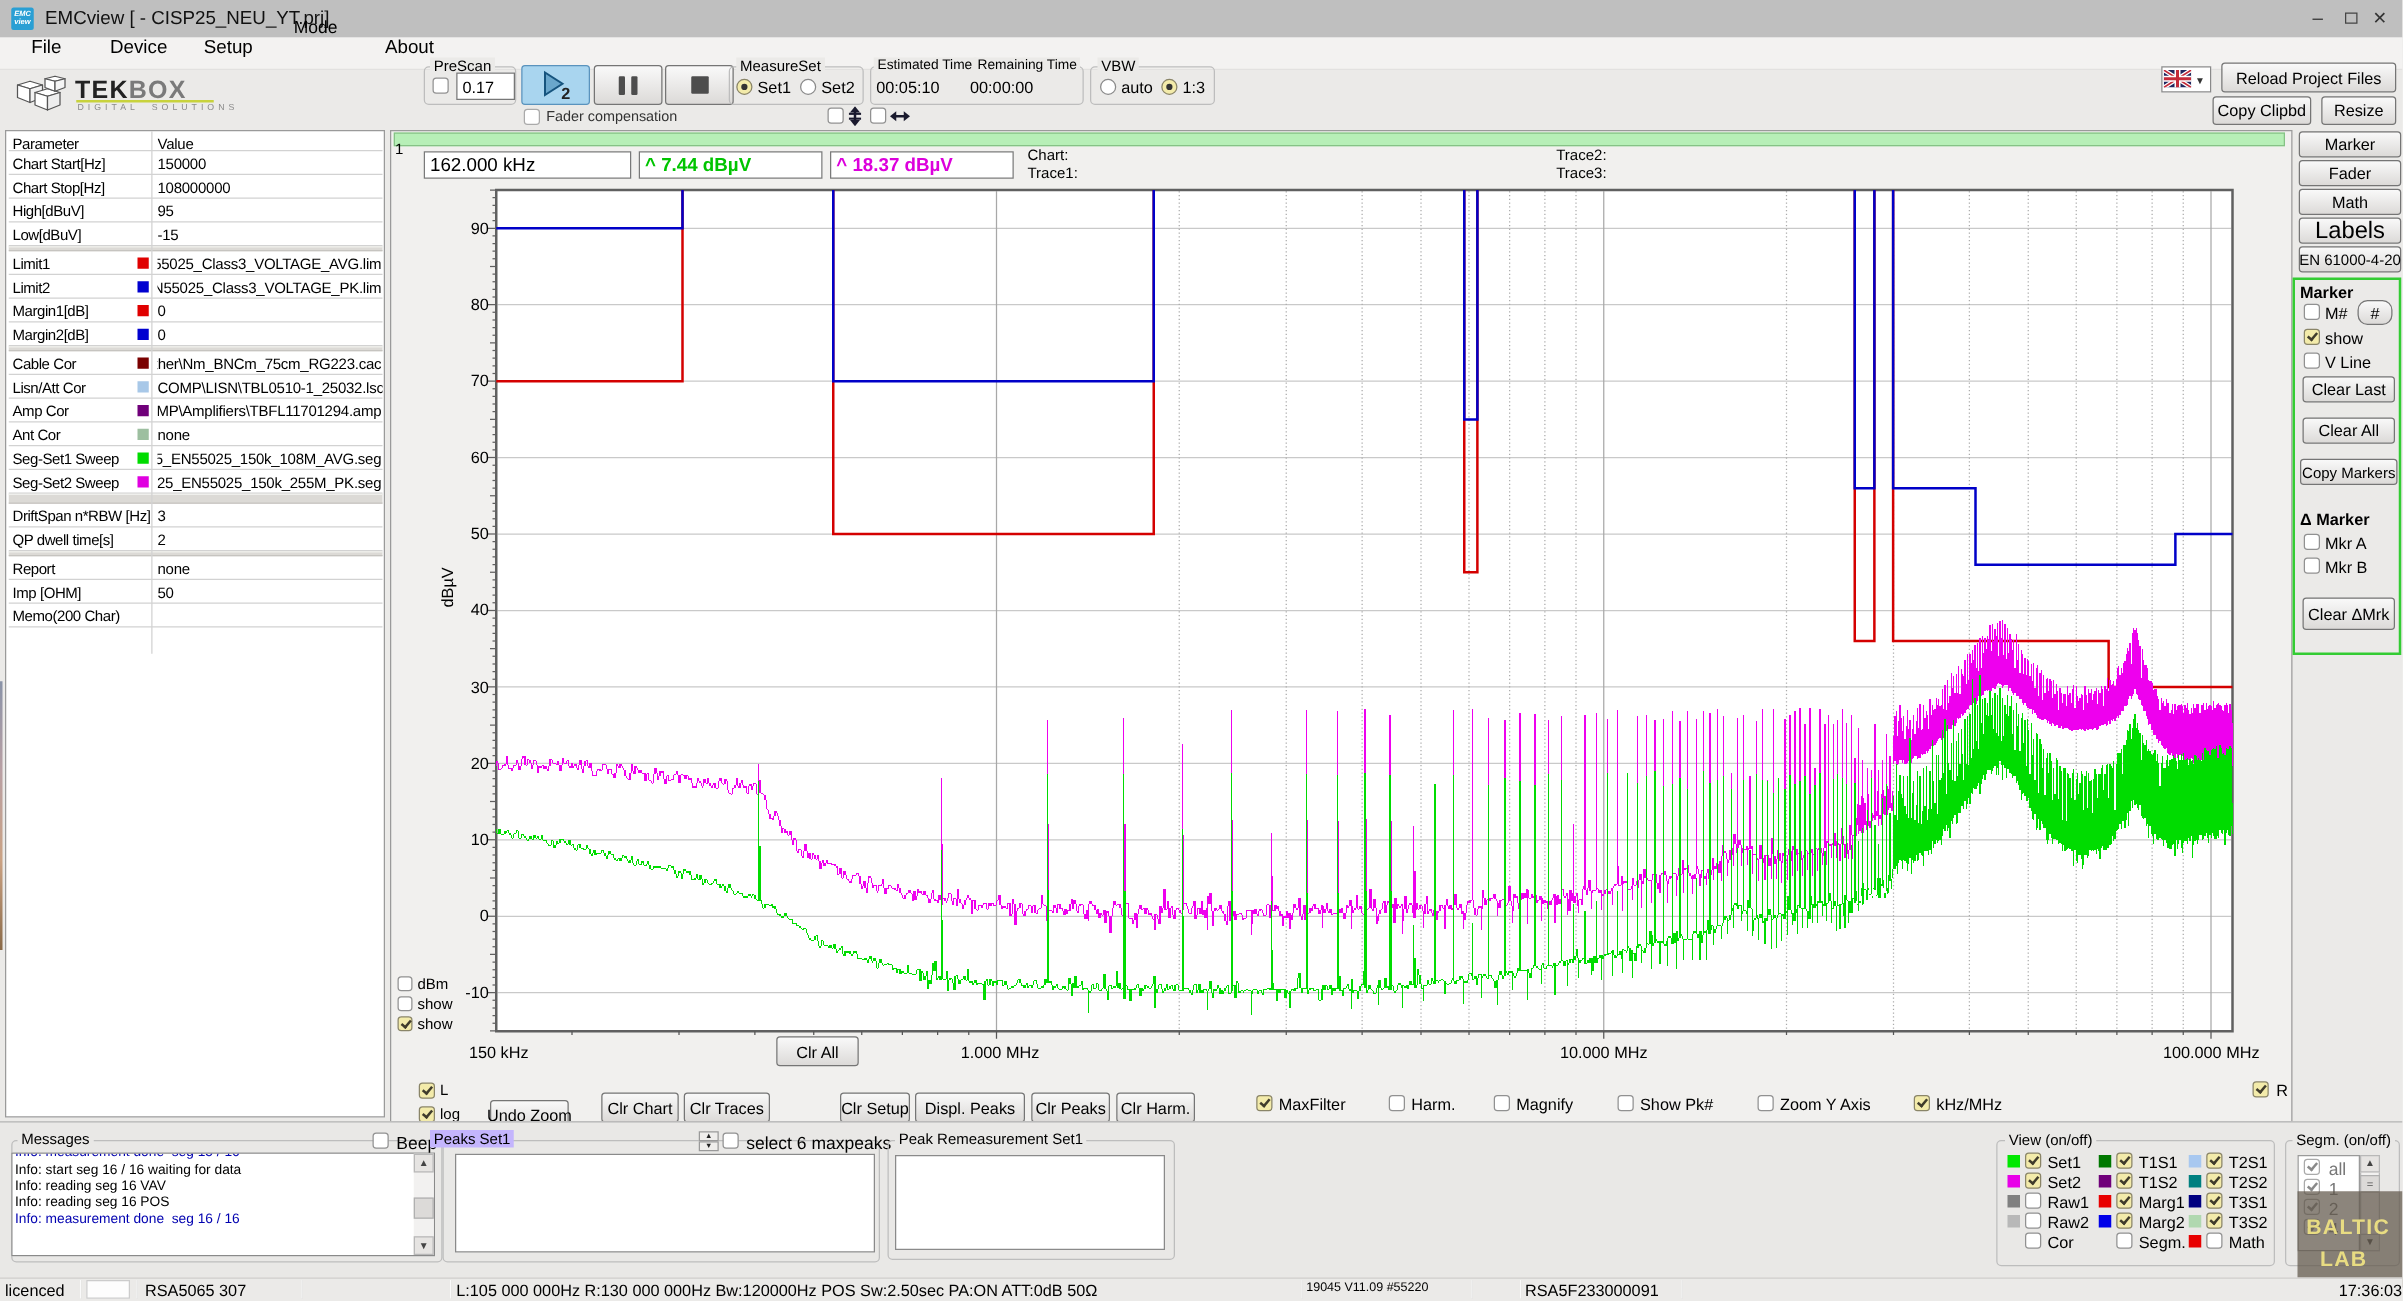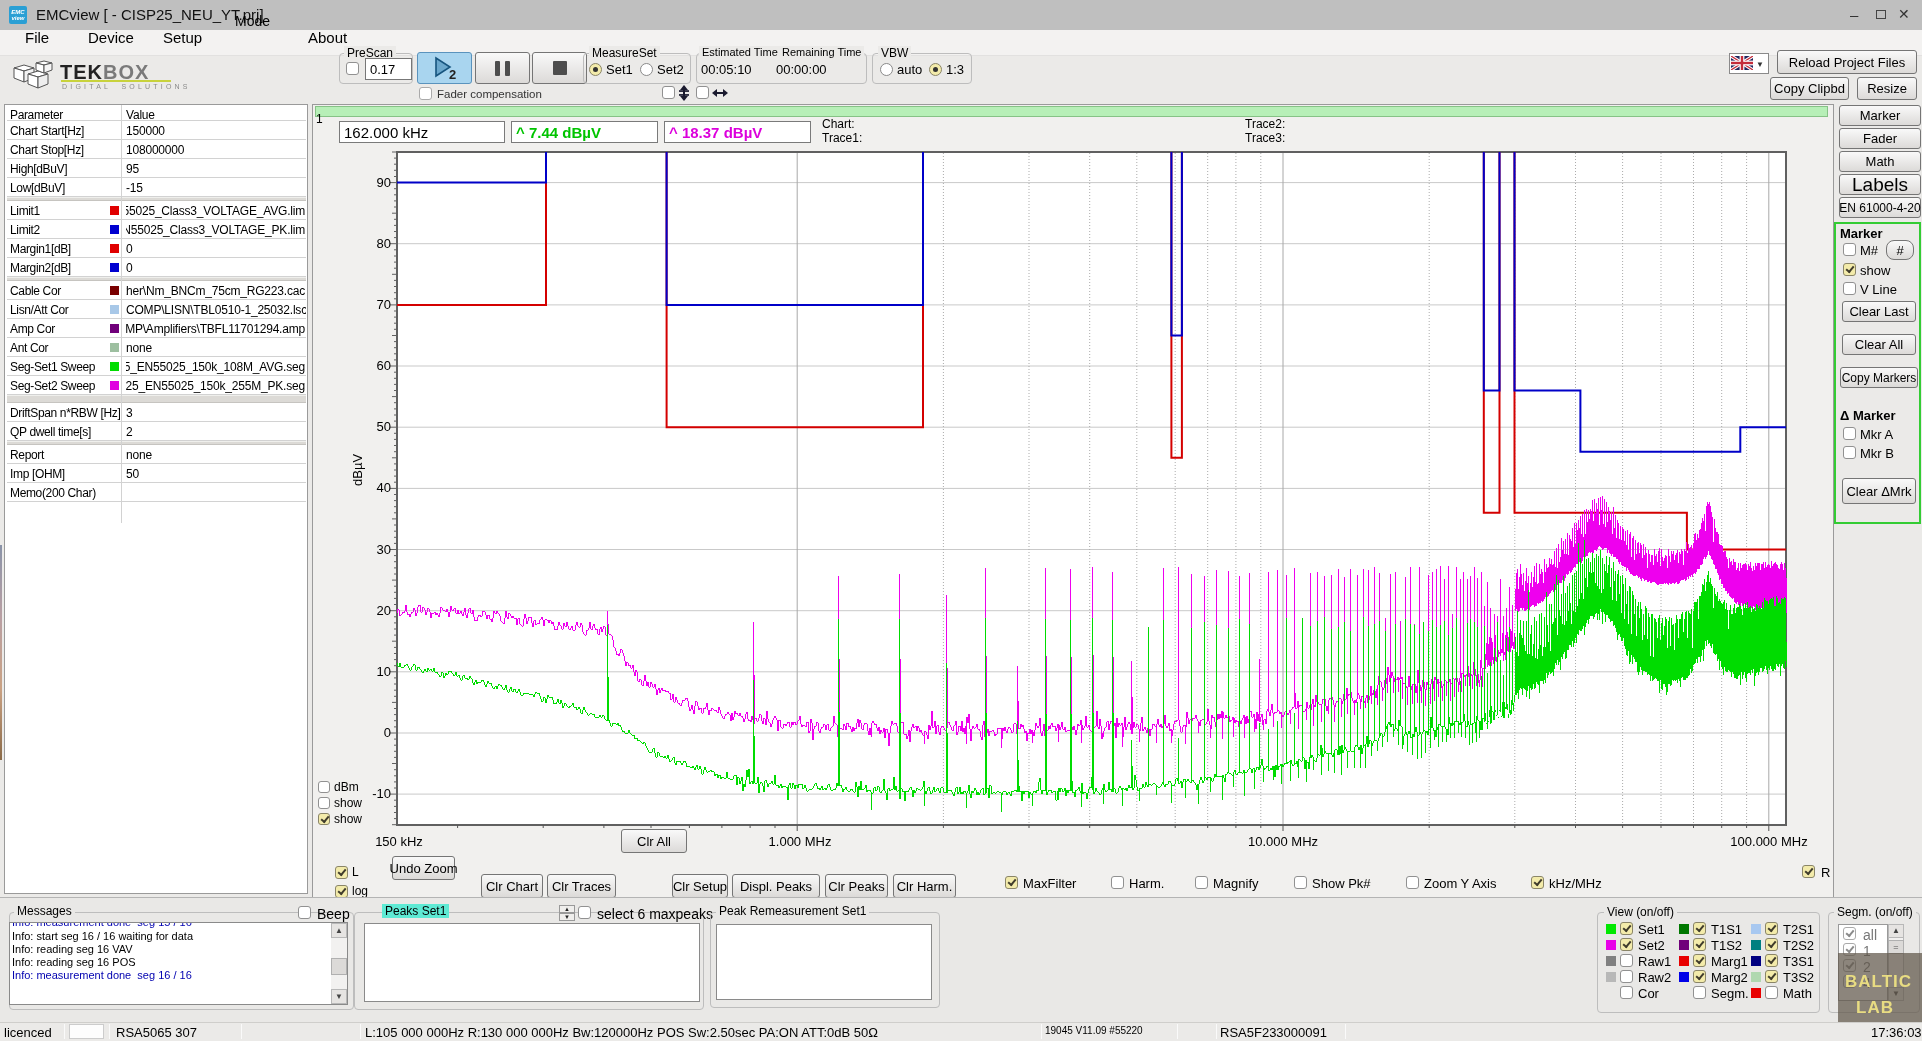--- a/index.html
+++ b/index.html
@@ -442,21 +442,21 @@
 <div class="cb" style="left:318px;top:781px;width:12px;height:12px"></div>
 <div class="lb" style="left:334px;top:780px;font-size:12px">dBm</div>
 <div class="cb" style="left:318px;top:797px;width:12px;height:12px"></div>
 <div class="lb" style="left:334px;top:796px;font-size:12px">show</div>
 <div class="cb on" style="left:318px;top:813px;width:12px;height:12px"></div>
 <div class="lb" style="left:334px;top:812px;font-size:12px">show</div>
 <div class="cb on" style="left:335px;top:866px"></div>
 <div class="lb" style="left:352px;top:865px;font-size:12px">L</div>
 <div class="cb on" style="left:335px;top:885px"></div>
 <div class="lb" style="left:352px;top:884px;font-size:12px">log</div>
-<div class="btn" style="left:392px;top:856px;width:63px;height:24px">Undo Zoom</div>
+<div class="btn" style="left:392px;top:880px;width:63px;height:24px">Undo Zoom</div>
 <div class="btn" style="left:481px;top:874px;width:62px;height:24px">Clr Chart</div>
 <div class="btn" style="left:547px;top:874px;width:69px;height:24px">Clr Traces</div>
 <div class="btn" style="left:621px;top:829px;width:66px;height:24px">Clr All</div>
 <div class="btn" style="left:672px;top:874px;width:56px;height:24px">Clr Setup</div>
 <div class="btn" style="left:732px;top:874px;width:88px;height:24px">Displ. Peaks</div>
 <div class="btn" style="left:825px;top:874px;width:63px;height:24px">Clr Peaks</div>
 <div class="btn" style="left:893px;top:874px;width:63px;height:24px">Clr Harm.</div>
 <div class="cb on" style="left:1005px;top:876px"></div>
 <div class="lb" style="left:1023px;top:876px">MaxFilter</div>
 <div class="cb" style="left:1111px;top:876px"></div>
@@ -504,21 +504,21 @@
     <div class="msg" style="position:absolute;left:2px;top:33px">Info: reading seg 16 POS</div>
     <div class="msg" style="position:absolute;left:2px;top:46px;color:#0000b0">Info: measurement done&nbsp; seg 16 / 16</div>
   </div>
 <div class="ab" style="left:331px;top:923px;width:16px;height:81px;background:#f2f1f0"></div>
 <div class="ab" style="left:331px;top:923px;width:16px;height:15px;background:#e6e4e2;border:1px solid #b8b8b8;font-size:8px;text-align:center;line-height:13px;color:#444">▲</div>
 <div class="ab" style="left:331px;top:989px;width:16px;height:15px;background:#e6e4e2;border:1px solid #b8b8b8;font-size:8px;text-align:center;line-height:13px;color:#444">▼</div>
 <div class="ab" style="left:331px;top:958px;width:16px;height:17px;background:#dcdad8;border:1px solid #b0b0b0"></div>
 <div class="cb" style="left:298px;top:906px"></div>
 <div class="lb" style="left:317px;top:906px;font-size:14px">Beep</div>
 <div class="grp" style="left:354px;top:912px;width:350px;height:98px"></div>
-<div class="glb" style="left:382px;top:904px;background:#5eead4">Peaks Set1</div>
+<div class="glb" style="left:344px;top:904px;background:#c4b5fd">Peaks Set1</div>
 <div class="ab" style="left:559px;top:905px;width:16px;height:8px;background:#efeeec;border:1px solid #999;font-size:6px;line-height:6px;text-align:center;color:#222">▲</div>
 <div class="ab" style="left:559px;top:913px;width:16px;height:8px;background:#efeeec;border:1px solid #999;font-size:6px;line-height:6px;text-align:center;color:#222">▼</div>
 <div class="cb" style="left:578px;top:906px"></div>
 <div class="lb" style="left:597px;top:906px;font-size:14px">select 6 maxpeaks</div>
 <div class="ab" style="left:364px;top:923px;width:336px;height:79px;background:#fff;border:1px solid #8a8a8a"></div>
 <div class="grp" style="left:710px;top:912px;width:230px;height:96px"></div>
 <div class="glb" style="left:716px;top:904px;background:#e9e8e6">Peak Remeasurement Set1</div>
 <div class="ab" style="left:716px;top:924px;width:216px;height:76px;background:#fff;border:1px solid #8a8a8a"></div>
 <div class="grp" style="left:1597px;top:912px;width:223px;height:101px"></div>
 <div class="glb" style="left:1604px;top:905px;background:#e9e8e6">View (on/off)</div>

